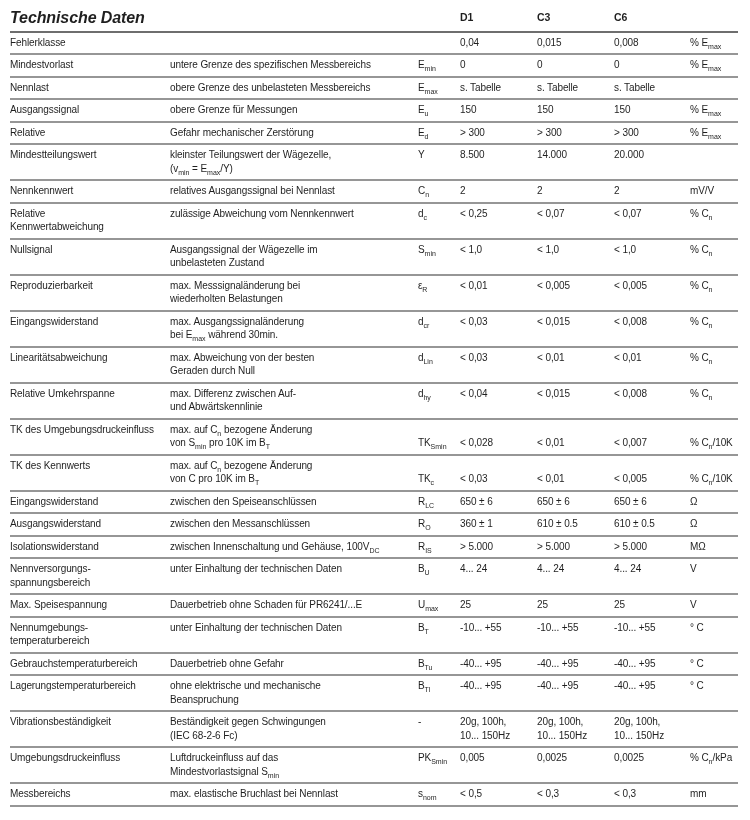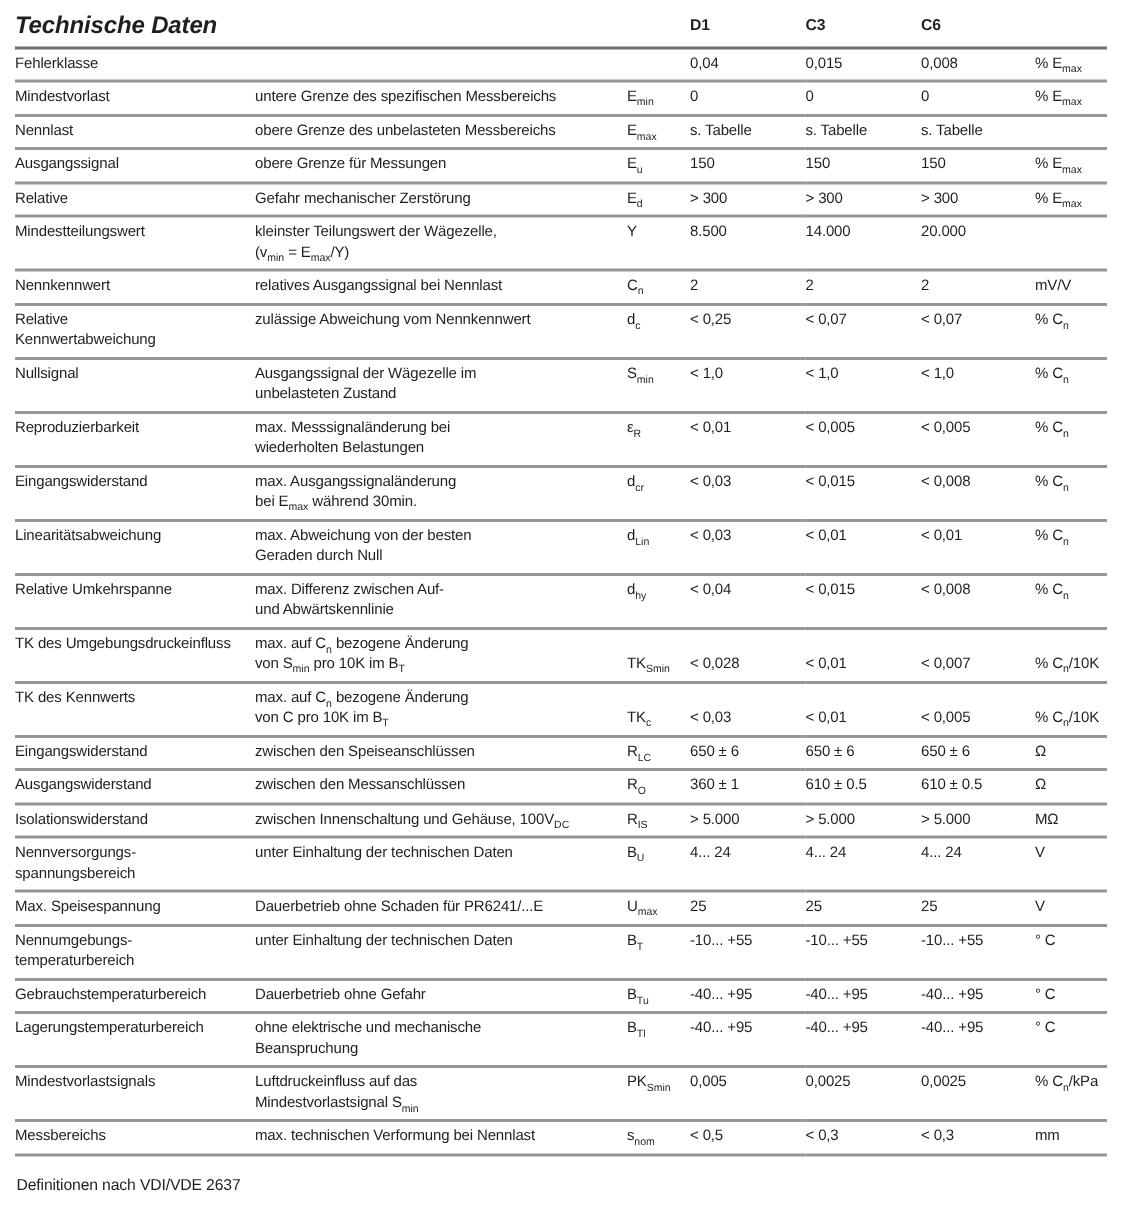--- a/index.html
+++ b/index.html
@@ -296,31 +296,40 @@
         <tr>
           <td class="cell-name">Lagerungstemperaturbereich</td>
           <td class="cell-desc">ohne elektrische und mechanische<br>Beanspruchung</td>
           <td class="cell-symbol">B<sub>Tl</sub></td>
           <td class="cell-d1">-40... +95</td>
           <td class="cell-c3">-40... +95</td>
           <td class="cell-c6">-40... +95</td>
           <td class="cell-unit">° C</td>
         </tr>
         <tr>
-          <td class="cell-name">Mindestvorlastsignals</td>
+          <td class="cell-name">Vibrationsbeständigkeit</td>
+          <td class="cell-desc">Beständigkeit gegen Schwingungen<br>(IEC 68-2-6 Fc)</td>
+          <td class="cell-symbol">-</td>
+          <td class="cell-d1">20g, 100h,<br>10... 150Hz</td>
+          <td class="cell-c3">20g, 100h,<br>10... 150Hz</td>
+          <td class="cell-c6">20g, 100h,<br>10... 150Hz</td>
+          <td class="cell-unit"></td>
+        </tr>
+        <tr>
+          <td class="cell-name">Umgebungsdruckeinfluss</td>
           <td class="cell-desc">Luftdruckeinfluss auf das<br>Mindestvorlastsignal S<sub>min</sub></td>
           <td class="cell-symbol">PK<sub>Smin</sub></td>
           <td class="cell-d1">0,005</td>
           <td class="cell-c3">0,0025</td>
           <td class="cell-c6">0,0025</td>
           <td class="cell-unit">% C<sub>n</sub>/kPa</td>
         </tr>
         <tr>
           <td class="cell-name">Messbereichs</td>
-          <td class="cell-desc">max. technischen Verformung bei Nennlast</td>
+          <td class="cell-desc">max. elastische Bruchlast bei Nennlast</td>
           <td class="cell-symbol">s<sub>nom</sub></td>
           <td class="cell-d1">&lt; 0,5</td>
           <td class="cell-c3">&lt; 0,3</td>
           <td class="cell-c6">&lt; 0,3</td>
           <td class="cell-unit">mm</td>
         </tr>
       </tbody>
   </table>
 
   <div class="footnote">

